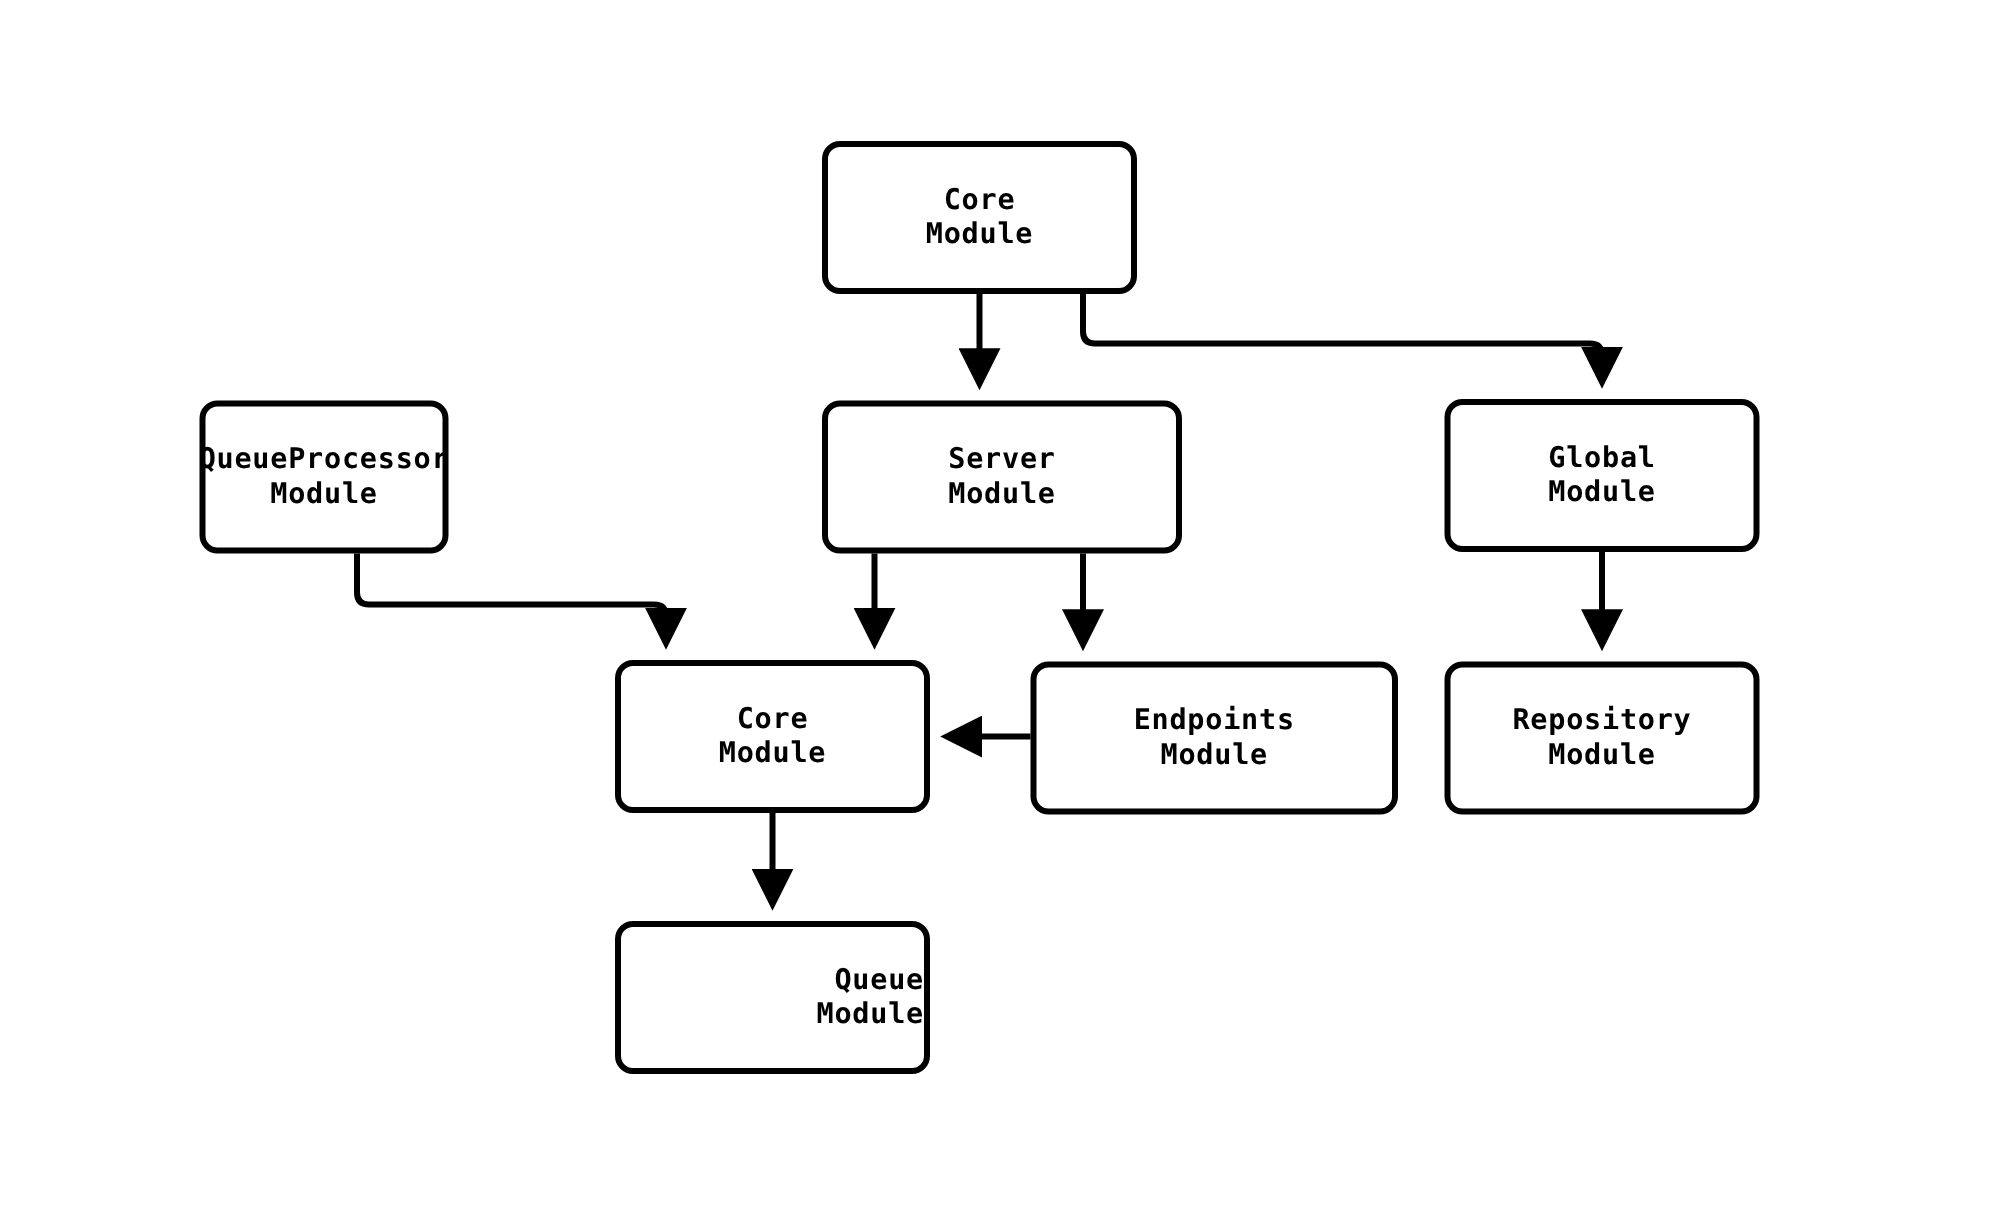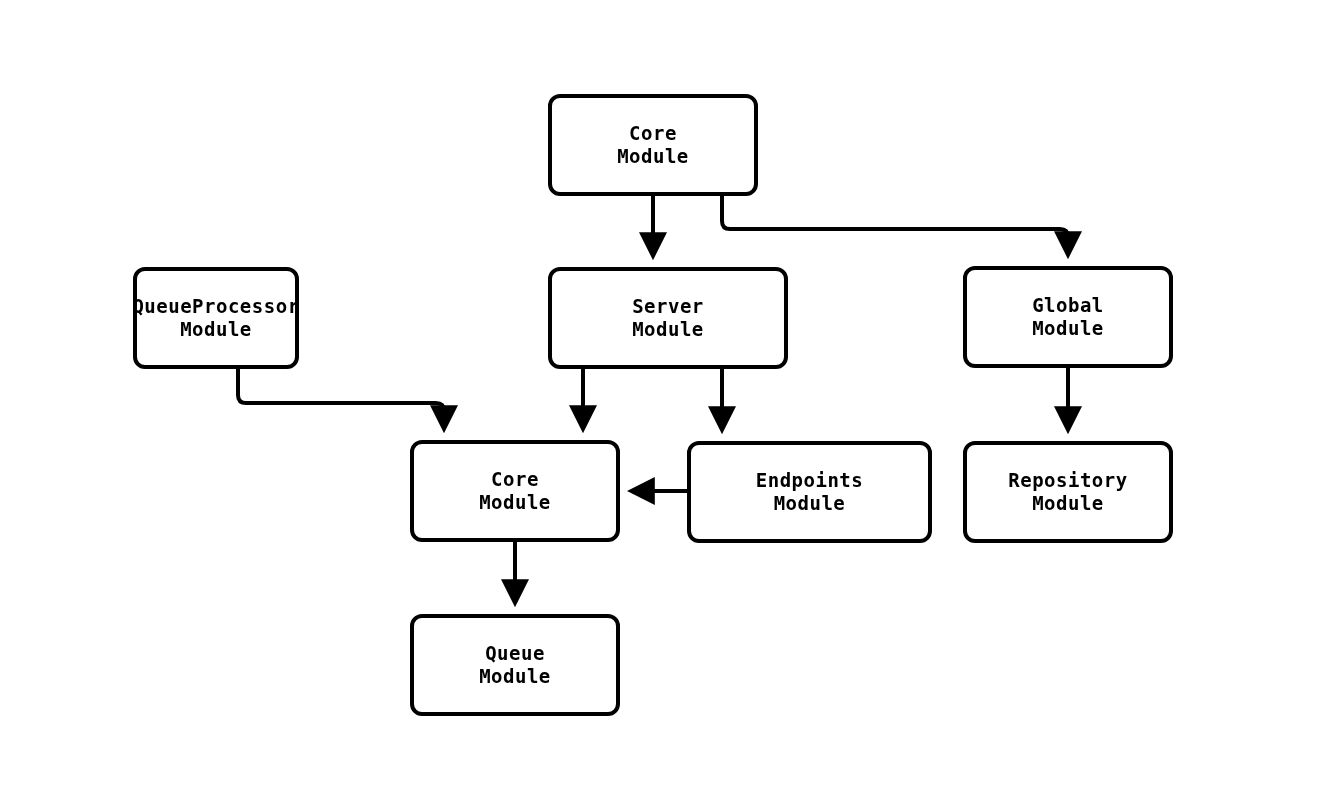--- a/index.html
+++ b/index.html
@@ -107,18 +107,18 @@
   <div class="node" style="left:687px; top:441px; width:245px; height:102px;">
     <span class="node-label">Endpoints</span>
     <span class="node-label">Module</span>
   </div>
 
   <div class="node" style="left:963px; top:441px; width:210px; height:102px;">
     <span class="node-label">Repository</span>
     <span class="node-label">Module</span>
   </div>
 
-  <div class="node" style="left:410px; top:614px; width:210px; height:102px;">
+  <div class="node" style="left:410px; top:614px; width:210px; height:102px;align-items:flex-end;">
     <span class="node-label">Queue</span>
     <span class="node-label">Module</span>
   </div>
 
 </div>
 
 </body></html>

